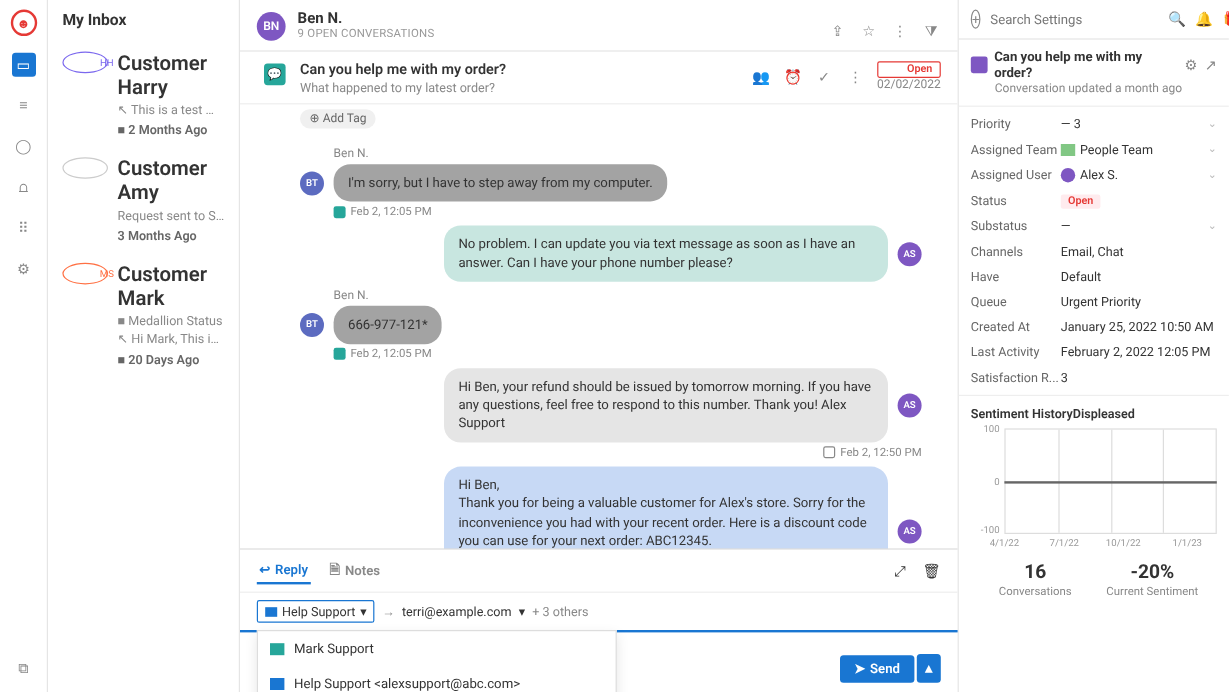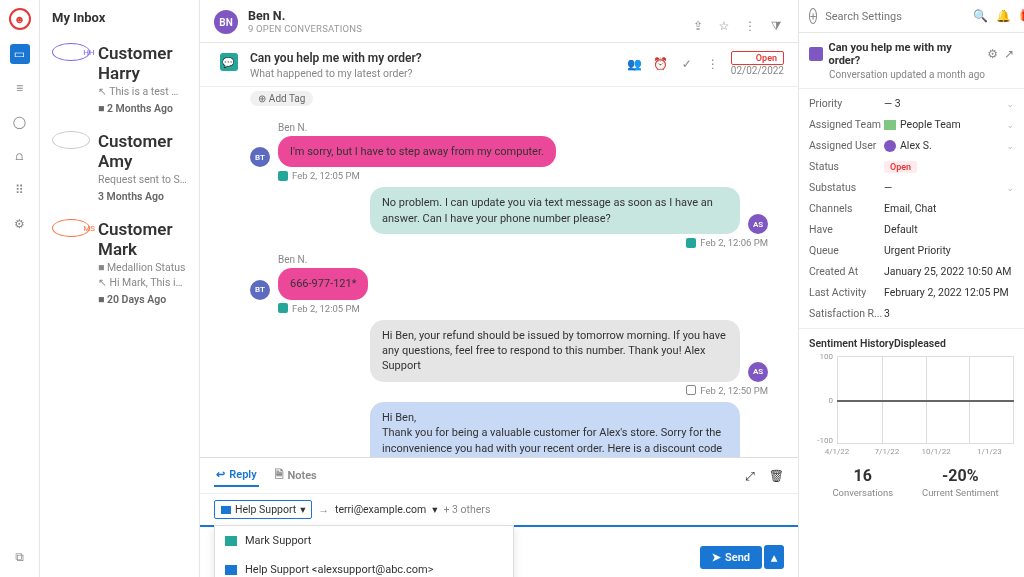--- a/index.html
+++ b/index.html
@@ -31,26 +31,26 @@
 .convo-subject .title { font-weight: 600; font-size: 12px; }
 .convo-subject .subtitle { color: #888; font-size: 10.5px; margin-top: 2px; }
 .convo-subject .tools { margin-left: auto; display: flex; gap: 10px; align-items: center; }
 .convo-subject .status { border: 1px solid #e53935; color: #e53935; font-size: 9px; padding: 1px 6px; border-radius: 2px; font-weight: 600; }
 .convo-subject .date { color: #888; font-size: 10px; }
 .tag-row { padding: 4px 14px 4px 50px; }
 .tag-btn { background: #f0f0f0; border: none; border-radius: 10px; padding: 2px 8px; font-size: 10px; color: #666; cursor: pointer; }
 .msgs { flex: 1; overflow-y: auto; padding: 6px 30px 6px 50px; }
 .msg-group { margin: 6px 0; }
 .msg-sender { color: #888; font-size: 10px; margin-bottom: 3px; margin-left: 28px; }
-.msg-row { display: flex; gap: 8px; align-items: flex-end; }
+.msg-row { display: flex; gap: 8px; align-items: center; }
 .msg-row.right { justify-content: flex-end; }
 .msg-avatar { width: 20px; height: 20px; border-radius: 50%; background: #5c6bc0; color: #fff; font-size: 8px; display: flex; align-items: center; justify-content: center; flex-shrink: 0; font-weight: 600; }
 .msg-avatar.as { background: #7e57c2; }
 .msg-bubble { max-width: 370px; padding: 8px 12px; border-radius: 14px; font-size: 11px; line-height: 1.4; }
-.msg-bubble.gray { background: #ec4899; }
+.msg-bubble.gray { background: #a3a3a3; }
 .msg-bubble.teal { background: #c8e6e0; }
 .msg-bubble.green { background: #e5e5e5; }
 .msg-bubble.blue { background: #c7d9f5; }
 .msg-time { font-size: 9.5px; color: #888; margin-top: 3px; display: flex; gap: 4px; align-items: center; }
 .msg-time.left { margin-left: 28px; }
 .msg-time.right { justify-content: flex-end; }
 .msg-time .ch { width: 10px; height: 10px; border-radius: 2px; }
 .msg-time .ch.chat { background: #26a69a; }
 .msg-time .ch.sms { border: 1px solid #888; }
 .reply { border-top: 1px solid #ddd; }
@@ -192,24 +192,20 @@
           <div class="msg-time left">
             <span class="ch chat"></span>
             <span>Feb 2, 12:05 PM</span>
           </div>
         </div>
         <div class="msg-group">
           <div class="msg-row right">
             <div class="msg-bubble teal" style="white-space: pre-line;">No problem. I can update you via text message as soon as I have an answer. Can I have your phone number please?</div>
             <div class="msg-avatar as">AS</div>
           </div>
-          <div class="msg-time right">
-            <span class="ch chat"></span>
-            <span>Feb 2, 12:06 PM</span>
-          </div>
         </div>
         <div class="msg-group">
           <div class="msg-sender">Ben N.</div>
           <div class="msg-row left">
             <div class="msg-avatar">BT</div>
             <div class="msg-bubble gray" style="white-space: pre-line;">666-977-121*</div>
           </div>
           <div class="msg-time left">
             <span class="ch chat"></span>
             <span>Feb 2, 12:05 PM</span>

